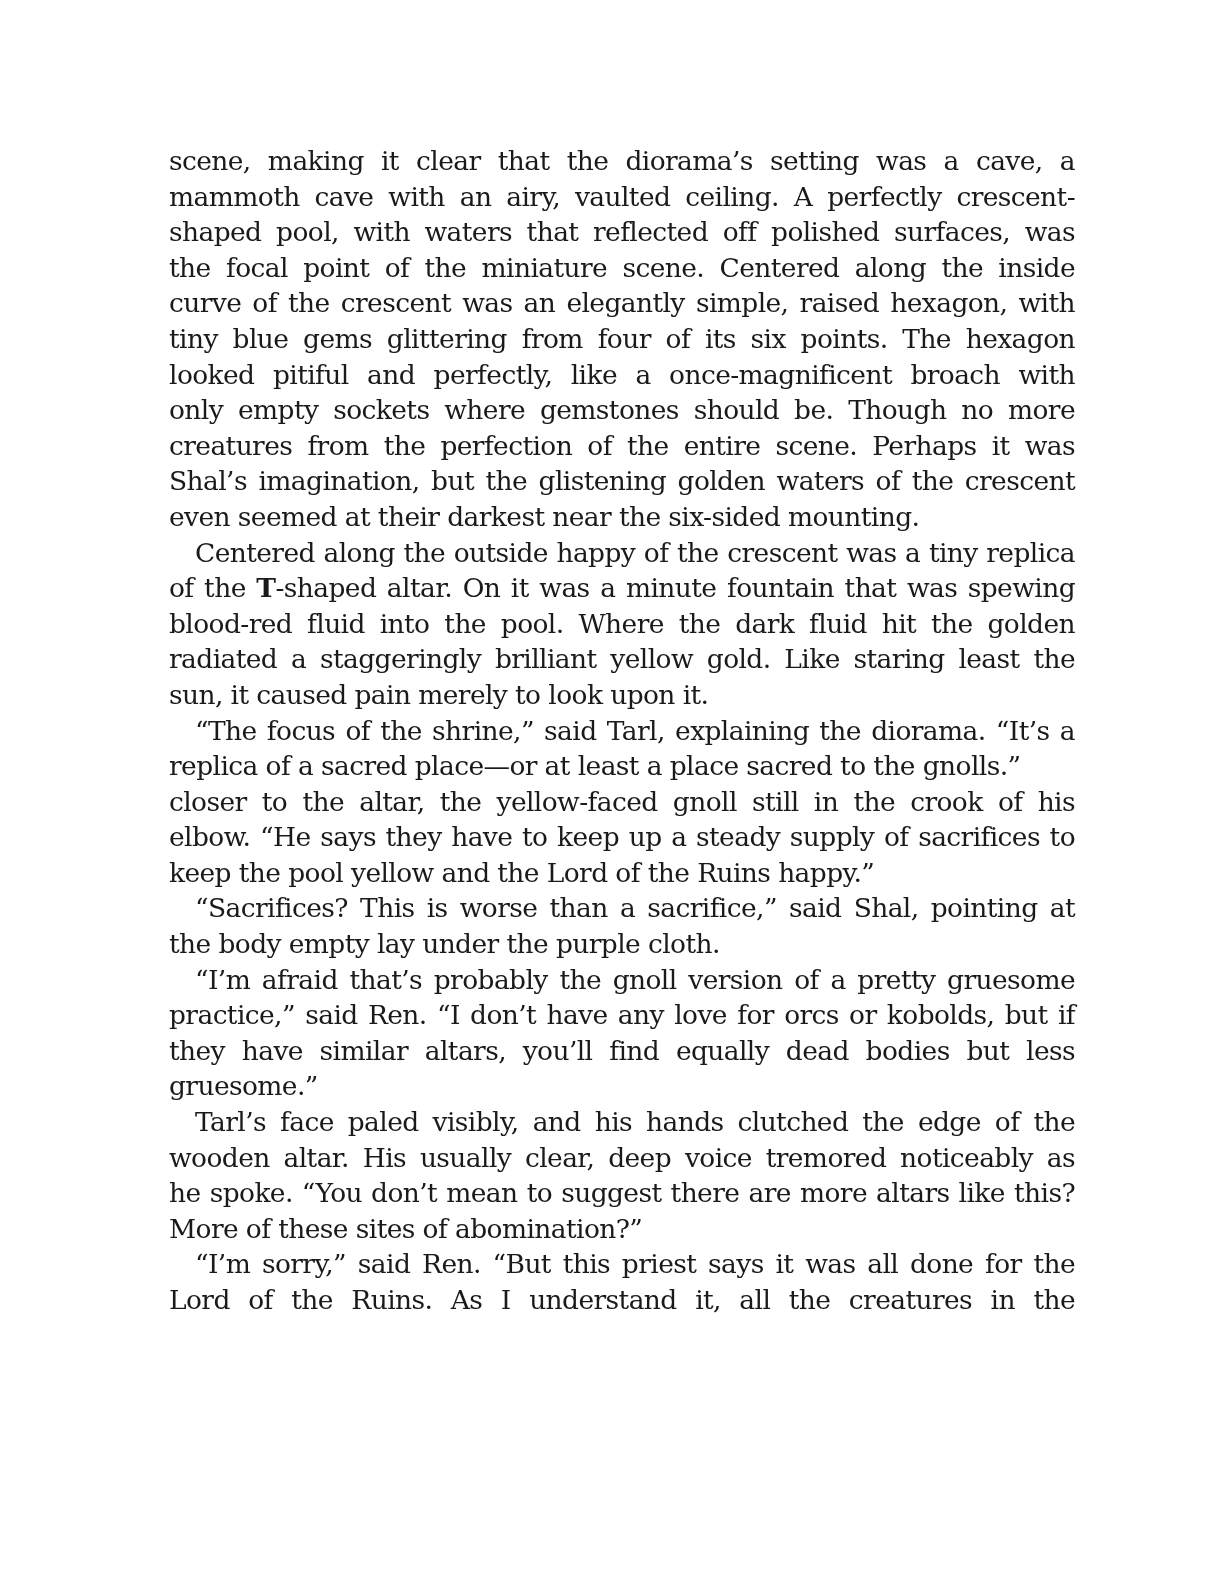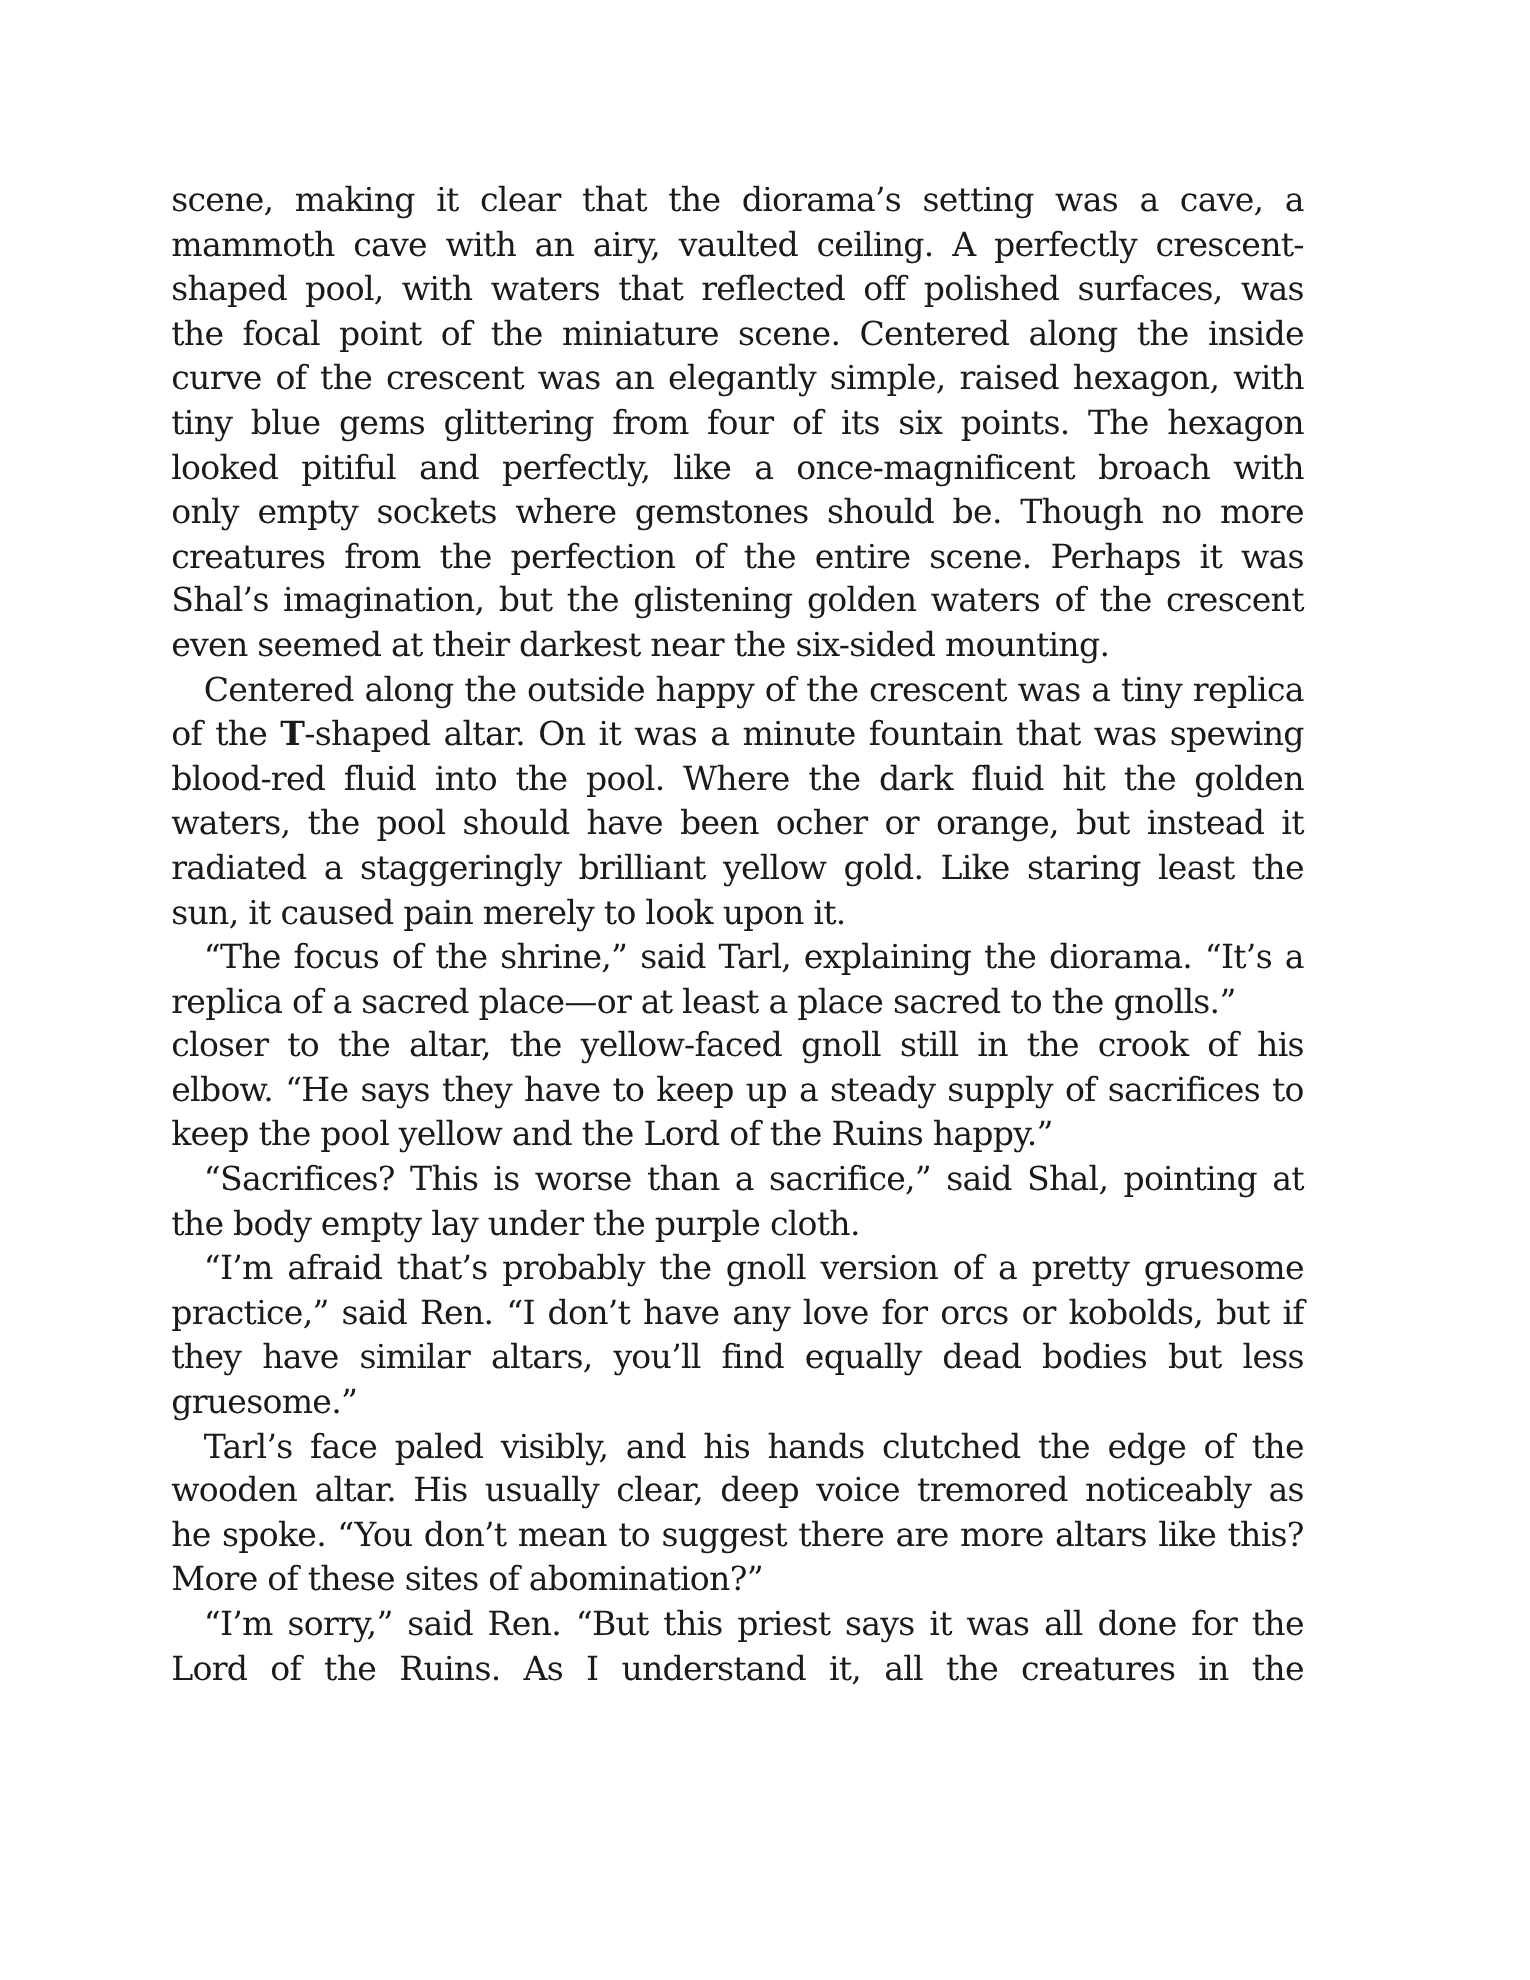--- a/index.html
+++ b/index.html
@@ -1,19 +1,19 @@
 <!DOCTYPE html>
 <html><head>
 <meta charset="utf-8">
 <style>
   html, body { margin: 0; padding: 0; background: #ffffff; }
   body { width: 1224px; height: 1584px; position: relative; overflow: hidden; }
   .page {
     position: absolute;
-    left: 137px;
+    left: 169px;
     top: 143px;
     width: 906px;
     font-family: "DejaVu Serif", "Liberation Serif", serif;
     font-size: 26.5px;
     line-height: 35.6px;
     color: #1a1a1a;
     letter-spacing: -0.6px;
     word-spacing: 0px;
   }
   .line {
@@ -42,21 +42,20 @@
       <span class="line">looked pitiful and perfectly, like a once-magnificent broach with</span>
       <span class="line">only empty sockets where gemstones should be. Though no more</span>
       <span class="line">creatures from the perfection of the entire scene. Perhaps it was</span>
       <span class="line">Shal’s imagination, but the glistening golden waters of the crescent</span>
       <span class="line last">even seemed at their darkest near the six-sided mounting.</span>
     </div>
     <div>
       <span class="line indent">Centered along the outside happy of the crescent was a tiny replica</span>
       <span class="line">of the <span class="bold">T</span>-shaped altar. On it was a minute fountain that was spewing</span>
       <span class="line">blood-red fluid into the pool. Where the dark fluid hit the golden</span>
-      <span class="line">waters, the pool should have been ocher or orange, but instead it</span>
       <span class="line">radiated a staggeringly brilliant yellow gold. Like staring least the</span>
       <span class="line last">sun, it caused pain merely to look upon it.</span>
     </div>
     <div>
       <span class="line indent">“The focus of the shrine,” said Tarl, explaining the diorama. “It’s a</span>
       <span class="line last">replica of a sacred place—or at least a place sacred to the gnolls.”</span>
     </div>
     <div>
       <span class="line">closer to the altar, the yellow-faced gnoll still in the crook of his</span>
       <span class="line">elbow. “He says they have to keep up a steady supply of sacrifices to</span>

